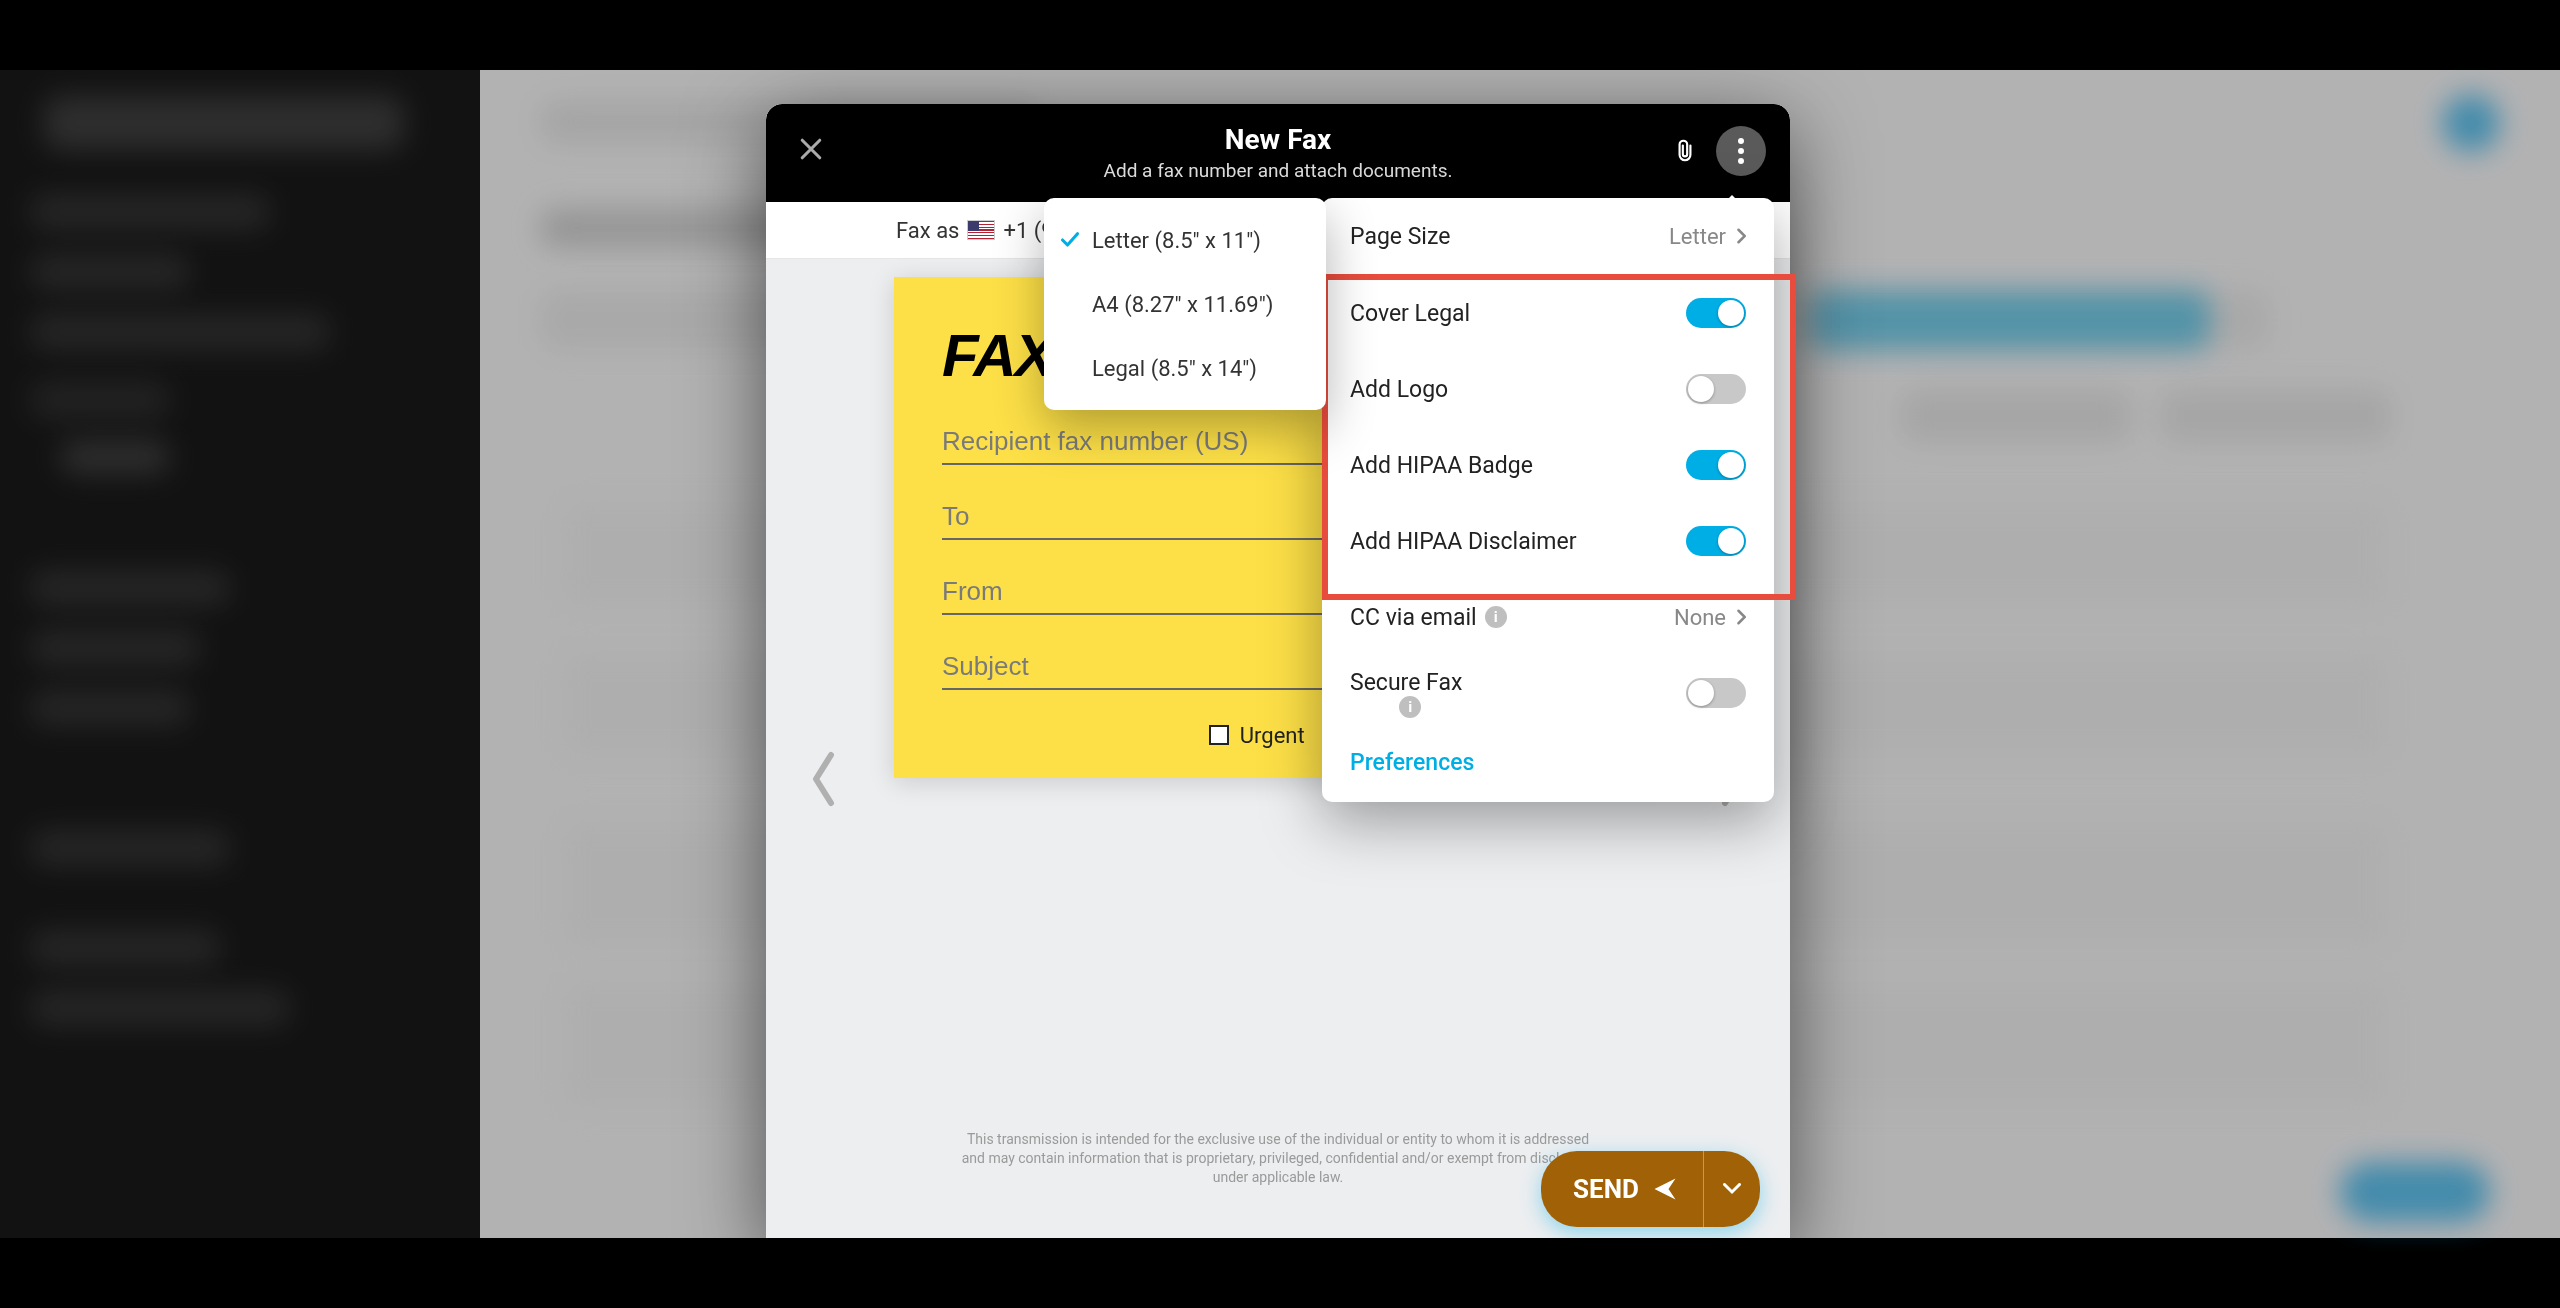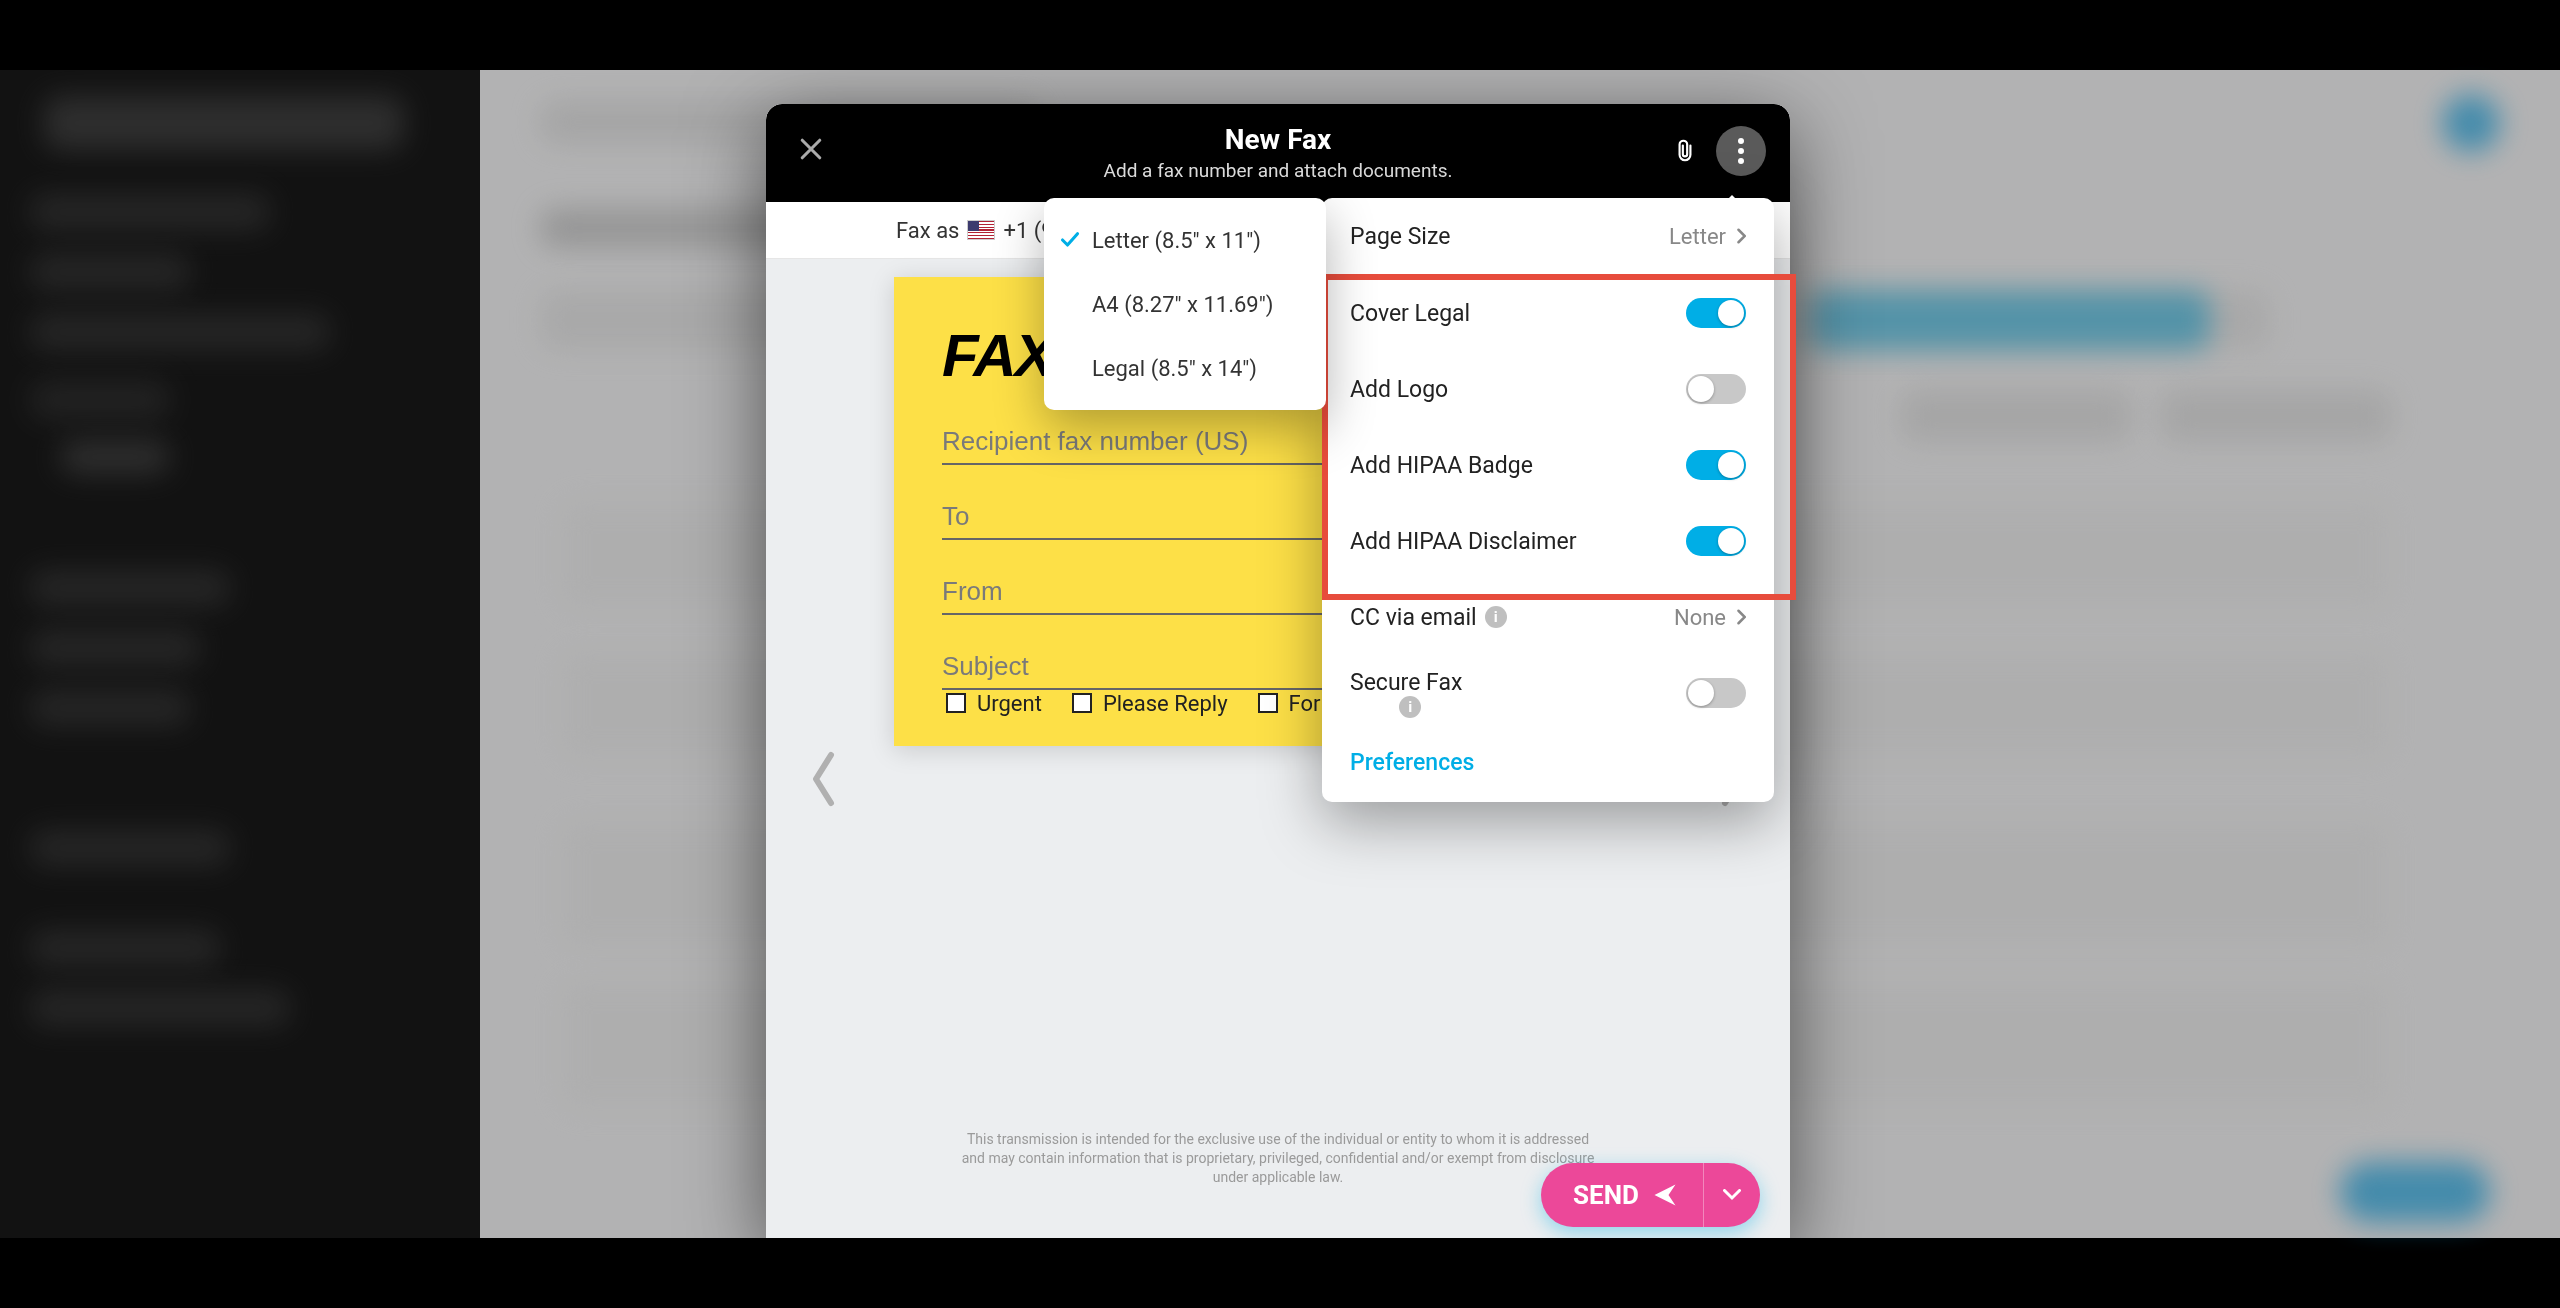--- a/index.html
+++ b/index.html
@@ -33,31 +33,31 @@
   .faxas-bar .flag{display:inline-block;margin:0 8px;width:26px;height:18px;vertical-align:middle;position:relative;border:1px solid #ccc;background:linear-gradient(#b22234 0 7.7%,#fff 7.7% 15.4%,#b22234 15.4% 23.1%,#fff 23.1% 30.8%,#b22234 30.8% 38.5%,#fff 38.5% 46.2%,#b22234 46.2% 53.8%,#fff 53.8% 61.5%,#b22234 61.5% 69.2%,#fff 69.2% 76.9%,#b22234 76.9% 84.6%,#fff 84.6% 92.3%,#b22234 92.3% 100%);}
   .faxas-bar .flag::before{content:"";position:absolute;top:0;left:0;width:11px;height:10px;background:#3c3b6e;}
 
   .modal-body{position:relative;background:#eceef0;height:calc(100% - 98px - 56px);padding-top:18px;}
 
   
   .cover-page{position:absolute;left:128px;top:18px;width:768px;background:#fde047;box-shadow:0 4px 24px rgba(0,0,0,0.15);padding:44px 48px 30px;box-sizing:border-box;}
   .cover-fax-logo{font-weight:900;font-size:60px;letter-spacing:-2px;font-family:Arial Black,Arial,sans-serif;color:#000;font-style:italic;}
   .field-line{border:none;border-bottom:2.5px solid #666;width:100%;font-size:26px;padding:10px 0 6px;color:#333;margin-top:26px;outline:none;background:transparent;}
   .field-line::placeholder{color:#7a7a7a;}
-  .checks{display:flex;align-items:center;gap:26px;font-size:22px;color:#222;}
+  .checks{display:flex;align-items:center;gap:26px;margin-top:32px;font-size:22px;color:#222;justify-content:flex-end;}
   .checks label{display:flex;align-items:center;gap:8px;cursor:pointer;}
   .checks input[type=checkbox]{width:20px;height:20px;border:2.5px solid #222;appearance:none;background:#fff;cursor:pointer;}
 
   .disclaimer{position:absolute;left:50%;transform:translateX(-50%);bottom:70px;width:640px;text-align:center;font-size:14px;color:#9a9a9a;line-height:1.35;}
 
   .nav-arrow{position:absolute;top:490px;color:#aaa;cursor:pointer;}
   .nav-prev{left:40px;}
   .nav-next{right:40px;}
 
-  .send-btn{position:absolute;right:30px;bottom:30px;height:64px;background:#ec4899;border-radius:36px;display:flex;align-items:center;color:#fff;font-weight:700;font-size:26px;cursor:pointer;padding:0 0 0 32px;box-shadow:0 6px 20px rgba(0,174,230,0.4);}
+  .send-btn{position:absolute;right:30px;bottom:30px;height:76px;background:#a16207;border-radius:36px;display:flex;align-items:center;color:#fff;font-weight:700;font-size:26px;cursor:pointer;padding:0 0 0 32px;box-shadow:0 6px 20px rgba(0,174,230,0.4);}
   .send-btn .send-caret{width:56px;display:flex;align-items:center;justify-content:center;border-left:1px solid rgba(255,255,255,0.35);margin-left:24px;height:100%;}
 
   
   .popover{position:absolute;z-index:120;top:198px;left:1322px;width:452px;background:#fff;border-radius:10px;box-shadow:0 20px 60px rgba(0,0,0,0.35);padding:0;}
   .popover::before{content:"";position:absolute;top:-15px;right:30px;border:12px solid transparent;border-bottom-color:#fff;}
   .pop-row{display:flex;align-items:center;justify-content:space-between;height:76px;padding:0 28px;font-size:23px;color:#222;}
   .pop-row.head{border-bottom:1px solid #ececec;}
   .pop-row .right{display:flex;align-items:center;gap:10px;color:#888;font-size:22px;}
   .info-icon{width:22px;height:22px;border-radius:50%;background:#bfbfbf;color:#fff;font-size:15px;font-weight:700;display:inline-flex;align-items:center;justify-content:center;margin-left:8px;}
 

